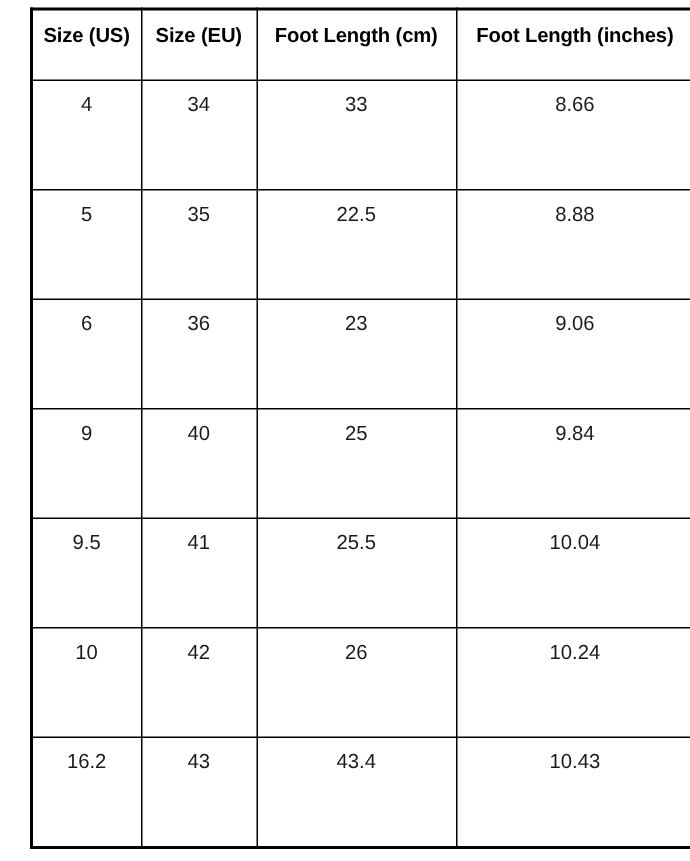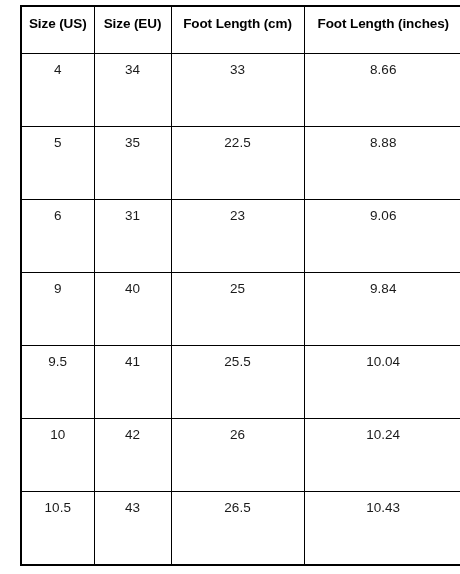--- a/index.html
+++ b/index.html
@@ -94,21 +94,21 @@
           <td>8.66</td>
         </tr>
         <tr>
           <td>5</td>
           <td>35</td>
           <td>22.5</td>
           <td>8.88</td>
         </tr>
         <tr>
           <td>6</td>
-          <td>31</td>
+          <td>36</td>
           <td>23</td>
           <td>9.06</td>
         </tr>
         <tr>
           <td>9</td>
           <td>40</td>
           <td>25</td>
           <td>9.84</td>
         </tr>
         <tr>
@@ -117,20 +117,20 @@
           <td>25.5</td>
           <td>10.04</td>
         </tr>
         <tr>
           <td>10</td>
           <td>42</td>
           <td>26</td>
           <td>10.24</td>
         </tr>
         <tr>
-          <td>10.5</td>
+          <td>16.2</td>
           <td>43</td>
-          <td>26.5</td>
+          <td>43.4</td>
           <td>10.43</td>
         </tr>
       </tbody>
   </table>
 </div>
 
 </body></html>

